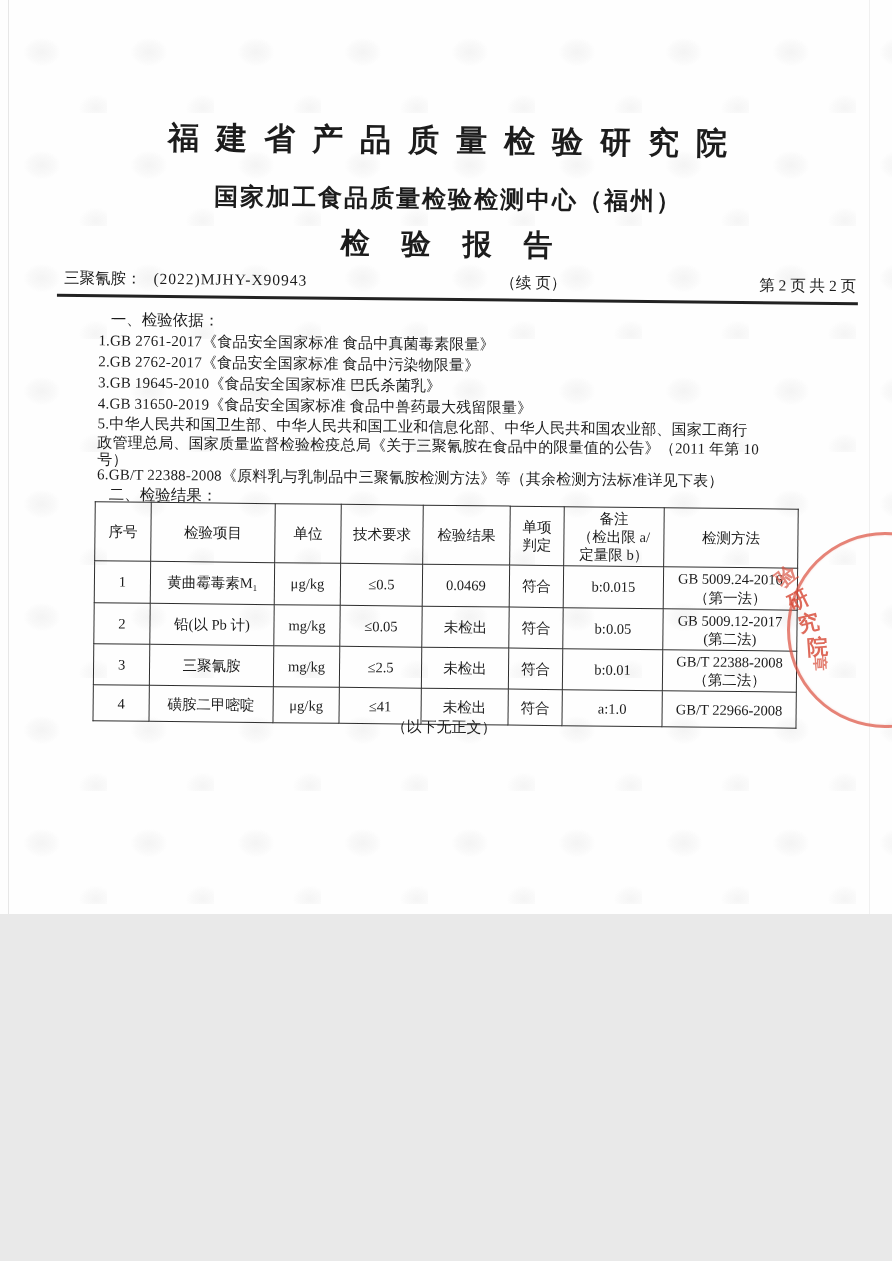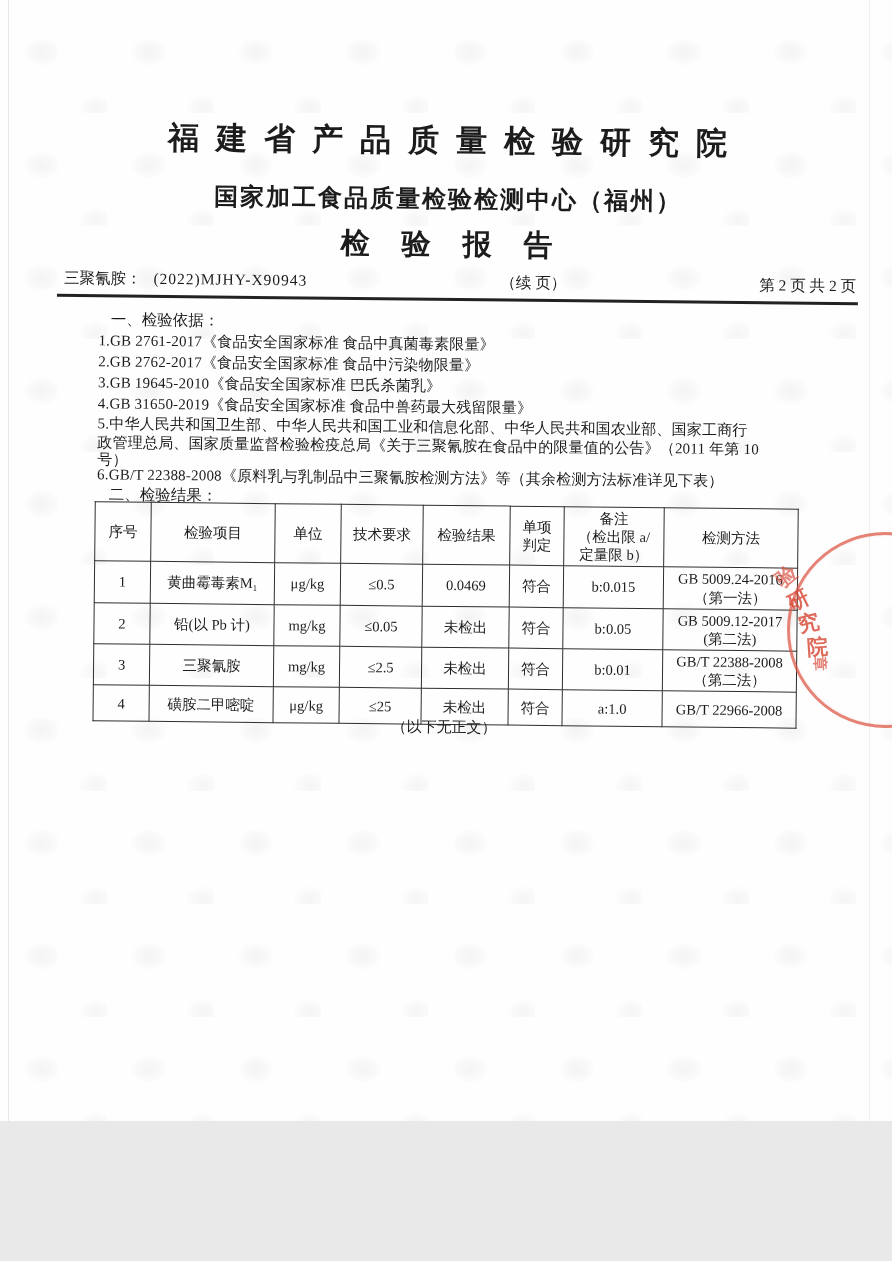--- a/index.html
+++ b/index.html
@@ -1,17 +1,17 @@
 <!DOCTYPE html>
 <html><head>
 <meta charset="utf-8">
 <style>
   html,body{margin:0;padding:0;background:#e9e9e9;}
   .page{
-    position:relative;width:892px;height:1121px;margin:0 auto;
+    position:relative;width:892px;height:914px;margin:0 auto;
     background:#fefefe;overflow:hidden;
     font-family:"Liberation Serif","DejaVu Serif",serif;
     color:#1c1c1c;
   }
   
   .watermark-layer{
     position:absolute;inset:0;pointer-events:none;
     background-image:
       radial-gradient(ellipse 26px 20px at 42px 52px, rgba(70,70,70,0.055) 0%, rgba(70,70,70,0.025) 50%, rgba(70,70,70,0) 72%),
       radial-gradient(ellipse 24px 19px at 96px 108px, rgba(70,70,70,0.05) 0%, rgba(70,70,70,0.02) 50%, rgba(70,70,70,0) 72%);
@@ -176,21 +176,21 @@
           <td>未检出</td>
           <td>符合</td>
           <td>b:0.01</td>
           <td class="cell-method">GB/T 22388-2008
 （第二法）</td>
         </tr>
         <tr class="r4">
           <td>4</td>
           <td class="cell-item">磺胺二甲嘧啶</td>
           <td>μg/kg</td>
-          <td>≤25</td>
+          <td>≤41</td>
           <td>未检出</td>
           <td>符合</td>
           <td>a:1.0</td>
           <td class="cell-method">GB/T 22966-2008</td>
         </tr>
       </tbody>
     </table>
 
     <div class="footer-note">（以下无正文）</div>
   </div>

